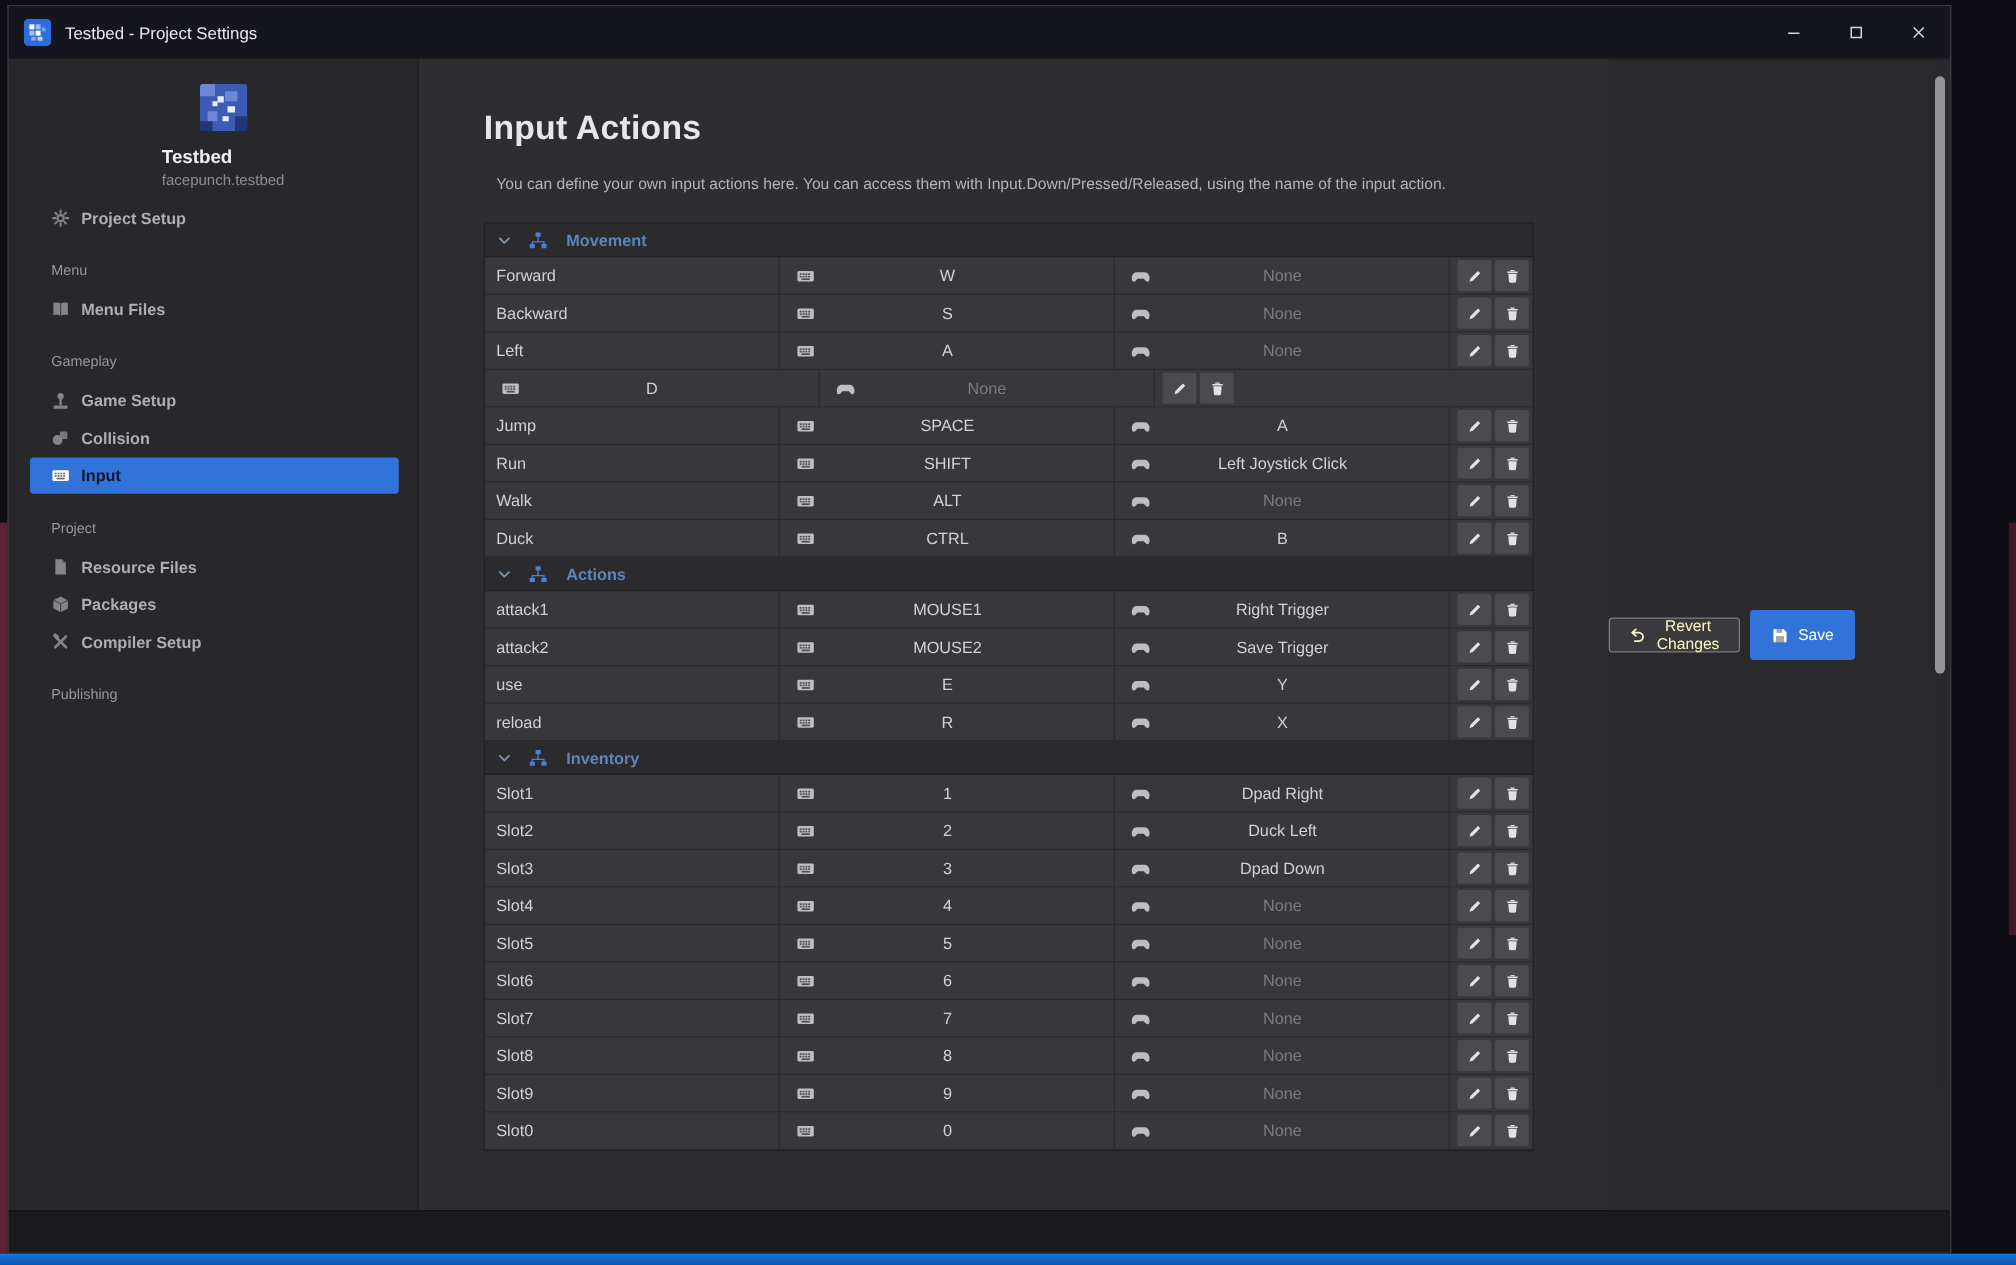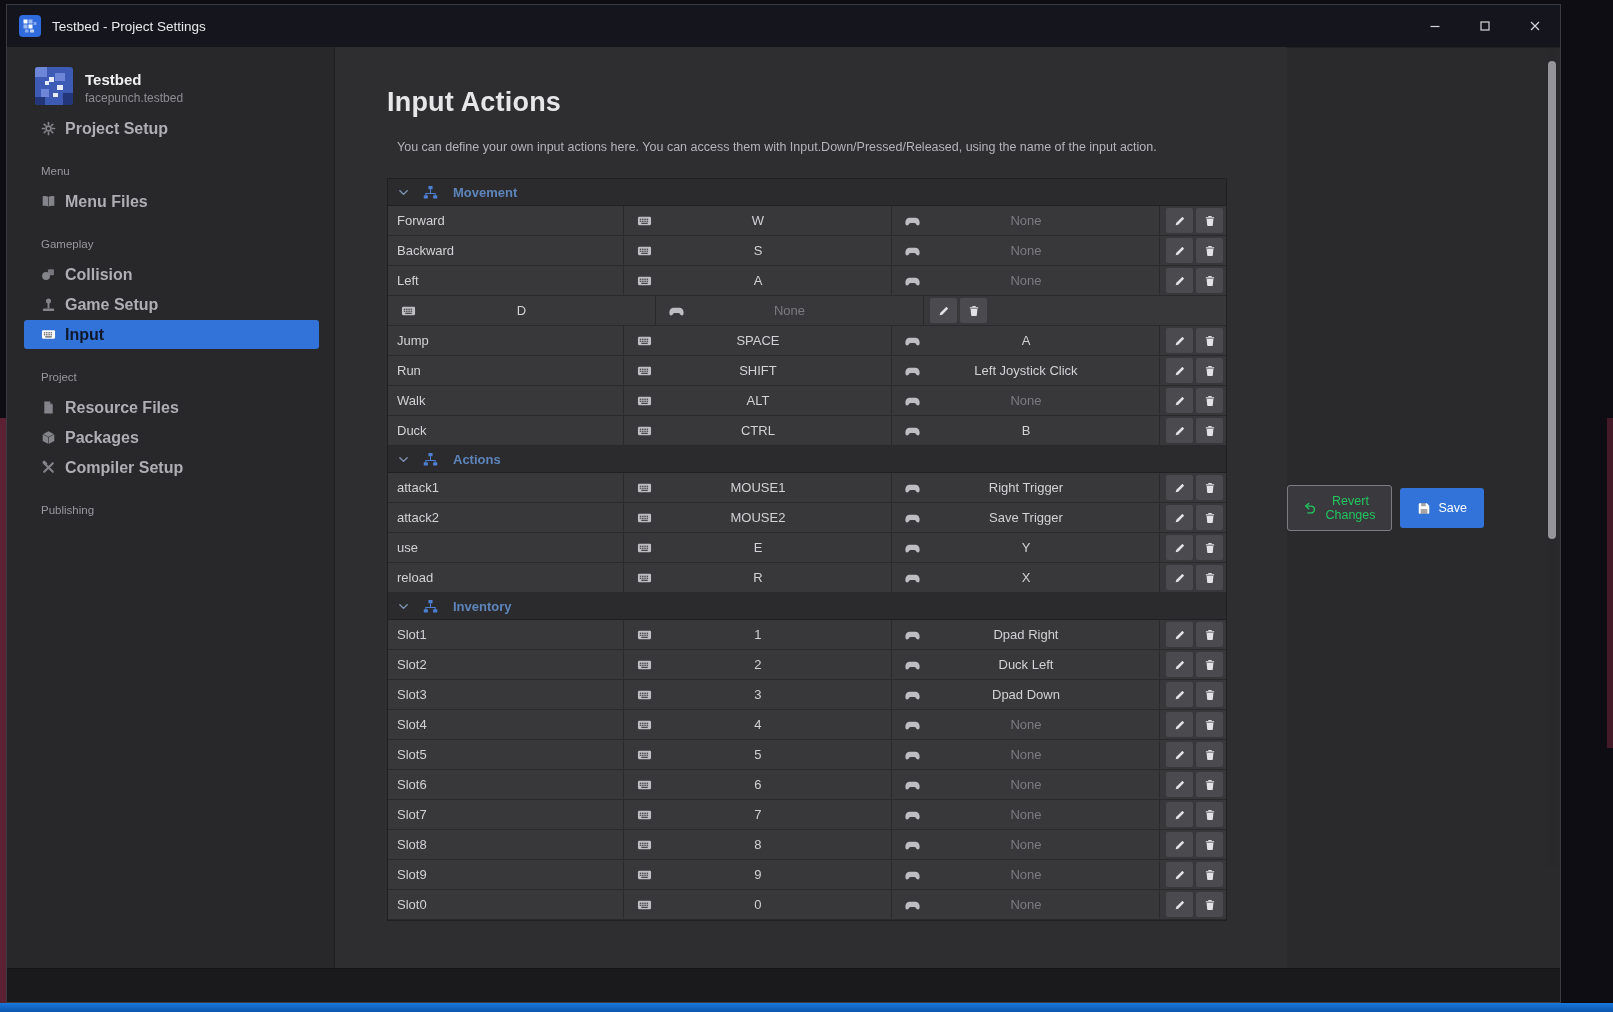--- a/index.html
+++ b/index.html
@@ -11,26 +11,26 @@
   .window{position:absolute;left:6px;top:4px;right:52px;bottom:9px;display:flex;flex-direction:column;background:#2e2e31;border:1px solid #3a3a40;}
   
   .titlebar{flex:0 0 42px;background:#15151d;display:flex;align-items:center;padding-left:12px;position:relative;}
   .app-icon{width:22px;height:22px;margin-right:11px;flex:0 0 22px;}
   .titlebar .title{color:#e9e9ec;font-size:13.5px;}
   .win-controls{position:absolute;right:0;top:0;height:100%;display:flex;}
   .win-btn{width:50px;height:100%;display:flex;align-items:center;justify-content:center;color:#d6d6da;cursor:pointer;background:transparent;border:none;}
   
   .window-body{flex:1;display:flex;min-height:0;}
   .sidebar{width:328px;flex:0 0 328px;background:#28282b;border-right:1px solid #1e1e21;display:flex;flex-direction:column;overflow:hidden;}
-  .project-head{display:flex;align-items:flex-end;gap:12px;padding:20px 12px 8px 28px;}
+  .project-head{display:flex;align-items:center;gap:12px;padding:20px 12px 8px 28px;flex-direction:column;}
   .avatar{width:38px;height:38px;border-radius:3px;overflow:hidden;flex:0 0 38px;}
   .proj-name{color:#f0f0f2;font-size:15px;font-weight:700;}
   .proj-pkg{color:#8d8d93;font-size:12px;margin-top:3px;}
   .side-section{color:#97979e;font-size:11.5px;padding:21px 0 9px 34px;}
-  .side-item{height:29px;margin:1px 15px 1px 17px;border-radius:3px;display:flex;align-items:center;gap:9px;padding-left:17px;color:#aeaeb4;font-size:16px;font-weight:700;cursor:pointer;}
+  .side-item{height:29px;margin:1px 15px 1px 17px;border-radius:3px;display:flex;align-items:center;gap:9px;padding-left:17px;color:#aeaeb4;font-size:13px;font-weight:700;cursor:pointer;}
   .side-item .icn{color:#84848b;}
   .side-item.selected{background:var(--accent,#3273d9);color:#0f172a;}
   .side-item.selected .icn{color:#fff;}
   
   .main{flex:1;display:flex;min-width:0;position:relative;background:#2e2e31;}
   .content{flex:1;overflow:hidden;padding:40px 60px 0 52px;}
   .page-title{color:#e7e7ea;font-size:27px;font-weight:600;letter-spacing:.2px;}
   .desc{color:#b4b4b8;font-size:12.5px;margin:22px 0 24px 10px;}
   .table{border:1px solid #202023;}
   .group-header{height:27px;background:#2b2b2e;border-bottom:1px solid #202023;display:flex;align-items:center;padding-left:9px;cursor:pointer;}
@@ -41,21 +41,21 @@
   .c-name{flex:1;display:flex;align-items:center;padding-left:9px;color:#d2d2d5;font-size:13px;border-right:1px solid #2a2a2d;min-width:0;}
   .c-bind{width:268px;flex:0 0 268px;position:relative;display:flex;align-items:center;border-right:1px solid #2a2a2d;}
   .c-bind .bind-icn{position:absolute;left:13px;top:50%;transform:translateY(-50%);color:#bdbdc2;width:15px;height:15px;}
   .bind-val{width:100%;text-align:center;color:#d2d2d5;font-size:13px;}
   .bind-val.none{color:#7b7b81;}
   .c-actions{width:66px;flex:0 0 66px;display:flex;align-items:center;justify-content:flex-end;gap:3px;padding-right:3px;}
   .mini-btn{width:27px;height:25px;background:#4a4a4f;border:none;border-radius:2px;display:flex;align-items:center;justify-content:center;color:#e2e2e6;cursor:pointer;}
   .mini-btn .icn{width:12px;height:12px;}
   
   .footer{flex:0 0 64px;background:#2a2a2d;border-top:1px solid #1f1f22;display:flex;align-items:center;justify-content:flex-end;gap:8px;padding-right:76px;}
-  .btn-revert{height:46px;display:flex;align-items:center;gap:8px;padding:0 15px;background:#3a3a3e;border:1px solid #7c7c82;border-radius:3px;color:#22c55e;font-size:12.5px;cursor:pointer;font-family:inherit;justify-content:center;}
+  .btn-revert{height:28px;display:flex;align-items:center;gap:8px;padding:0 15px;background:#3a3a3e;border:1px solid #7c7c82;border-radius:3px;color:#fef9c3;font-size:12.5px;cursor:pointer;font-family:inherit;justify-content:center;}
   .btn-revert .icn{width:14px;height:14px;}
   .btn-save{height:40px;display:flex;align-items:center;gap:8px;padding:0 17px;background:var(--accent,#3273d9);border:none;border-radius:3px;color:#fff;font-size:12.5px;cursor:pointer;font-family:inherit;}
   .btn-save .icn{width:14px;height:14px;}
   
   .scroll-track{position:absolute;top:2px;right:3px;bottom:100px;width:10px;background:#29292c;border-radius:5px;}
   .scroll-thumb{position:absolute;top:12px;left:1px;width:8px;height:478px;background:#94949a;border-radius:4px;cursor:pointer;}
   .window-bottom{flex:0 0 34px;background:#1a1a1d;border-top:1px solid #141417;}
   .icn{display:block;flex:0 0 auto;}
   .side-icn{width:15px;height:15px;}
 </style>
@@ -146,32 +146,32 @@
             <div class="side-item">
               <svg class="icn side-icn" viewBox="0 0 16 16" aria-hidden="true">
                 <path d="M8 3.2C6.6 2.2 4.6 2 1.8 2.4v10.4c2.8-.4 4.8-.2 6.2.8 1.4-1 3.4-1.2 6.2-.8V2.4C11.4 2 9.4 2.2 8 3.2z" fill="currentColor"></path>
                 <path d="M8 3.4v10" stroke="rgba(0,0,0,0.5)" stroke-width="1"></path>
               </svg>
               <span class="side-label">Menu Files</span>
             </div>
             <div class="side-section">Gameplay</div>
             <div class="side-item">
               <svg class="icn side-icn" viewBox="0 0 16 16" aria-hidden="true">
-                <circle cx="5.4" cy="9.6" r="4.2" fill="currentColor"></circle>
-                <rect x="7.4" y="2.4" width="6.4" height="6.4" rx="1" fill="currentColor" opacity=".85"></rect>
-              </svg>
-              <span class="side-label">Collision</span>
-            </div>
-            <div class="side-item">
-              <svg class="icn side-icn" viewBox="0 0 16 16" aria-hidden="true">
                 <circle cx="8" cy="4.2" r="2.7" fill="currentColor"></circle>
                 <rect x="7" y="6" width="2" height="6" fill="currentColor"></rect>
                 <path d="M3 12.2h10c.6 0 1 .4 1 1v.8c0 .6-.4 1-1 1H3c-.6 0-1-.4-1-1v-.8c0-.6.4-1 1-1z" fill="currentColor"></path>
               </svg>
               <span class="side-label">Game Setup</span>
+            </div>
+            <div class="side-item">
+              <svg class="icn side-icn" viewBox="0 0 16 16" aria-hidden="true">
+                <circle cx="5.4" cy="9.6" r="4.2" fill="currentColor"></circle>
+                <rect x="7.4" y="2.4" width="6.4" height="6.4" rx="1" fill="currentColor" opacity=".85"></rect>
+              </svg>
+              <span class="side-label">Collision</span>
             </div>
             <div class="side-item selected">
               <svg class="icn side-icn" viewBox="0 0 16 16" aria-hidden="true">
                 <rect x="1" y="3.5" width="14" height="9" rx="1.2" fill="currentColor"></rect>
                 <g fill="rgba(0,0,0,0.6)">
                   <rect x="3" y="5.5" width="1.6" height="1.4"></rect>
                   <rect x="5.4" y="5.5" width="1.6" height="1.4"></rect>
                   <rect x="7.8" y="5.5" width="1.6" height="1.4"></rect>
                   <rect x="10.2" y="5.5" width="1.6" height="1.4"></rect>
                   <rect x="3" y="7.6" width="1.6" height="1.4"></rect>

